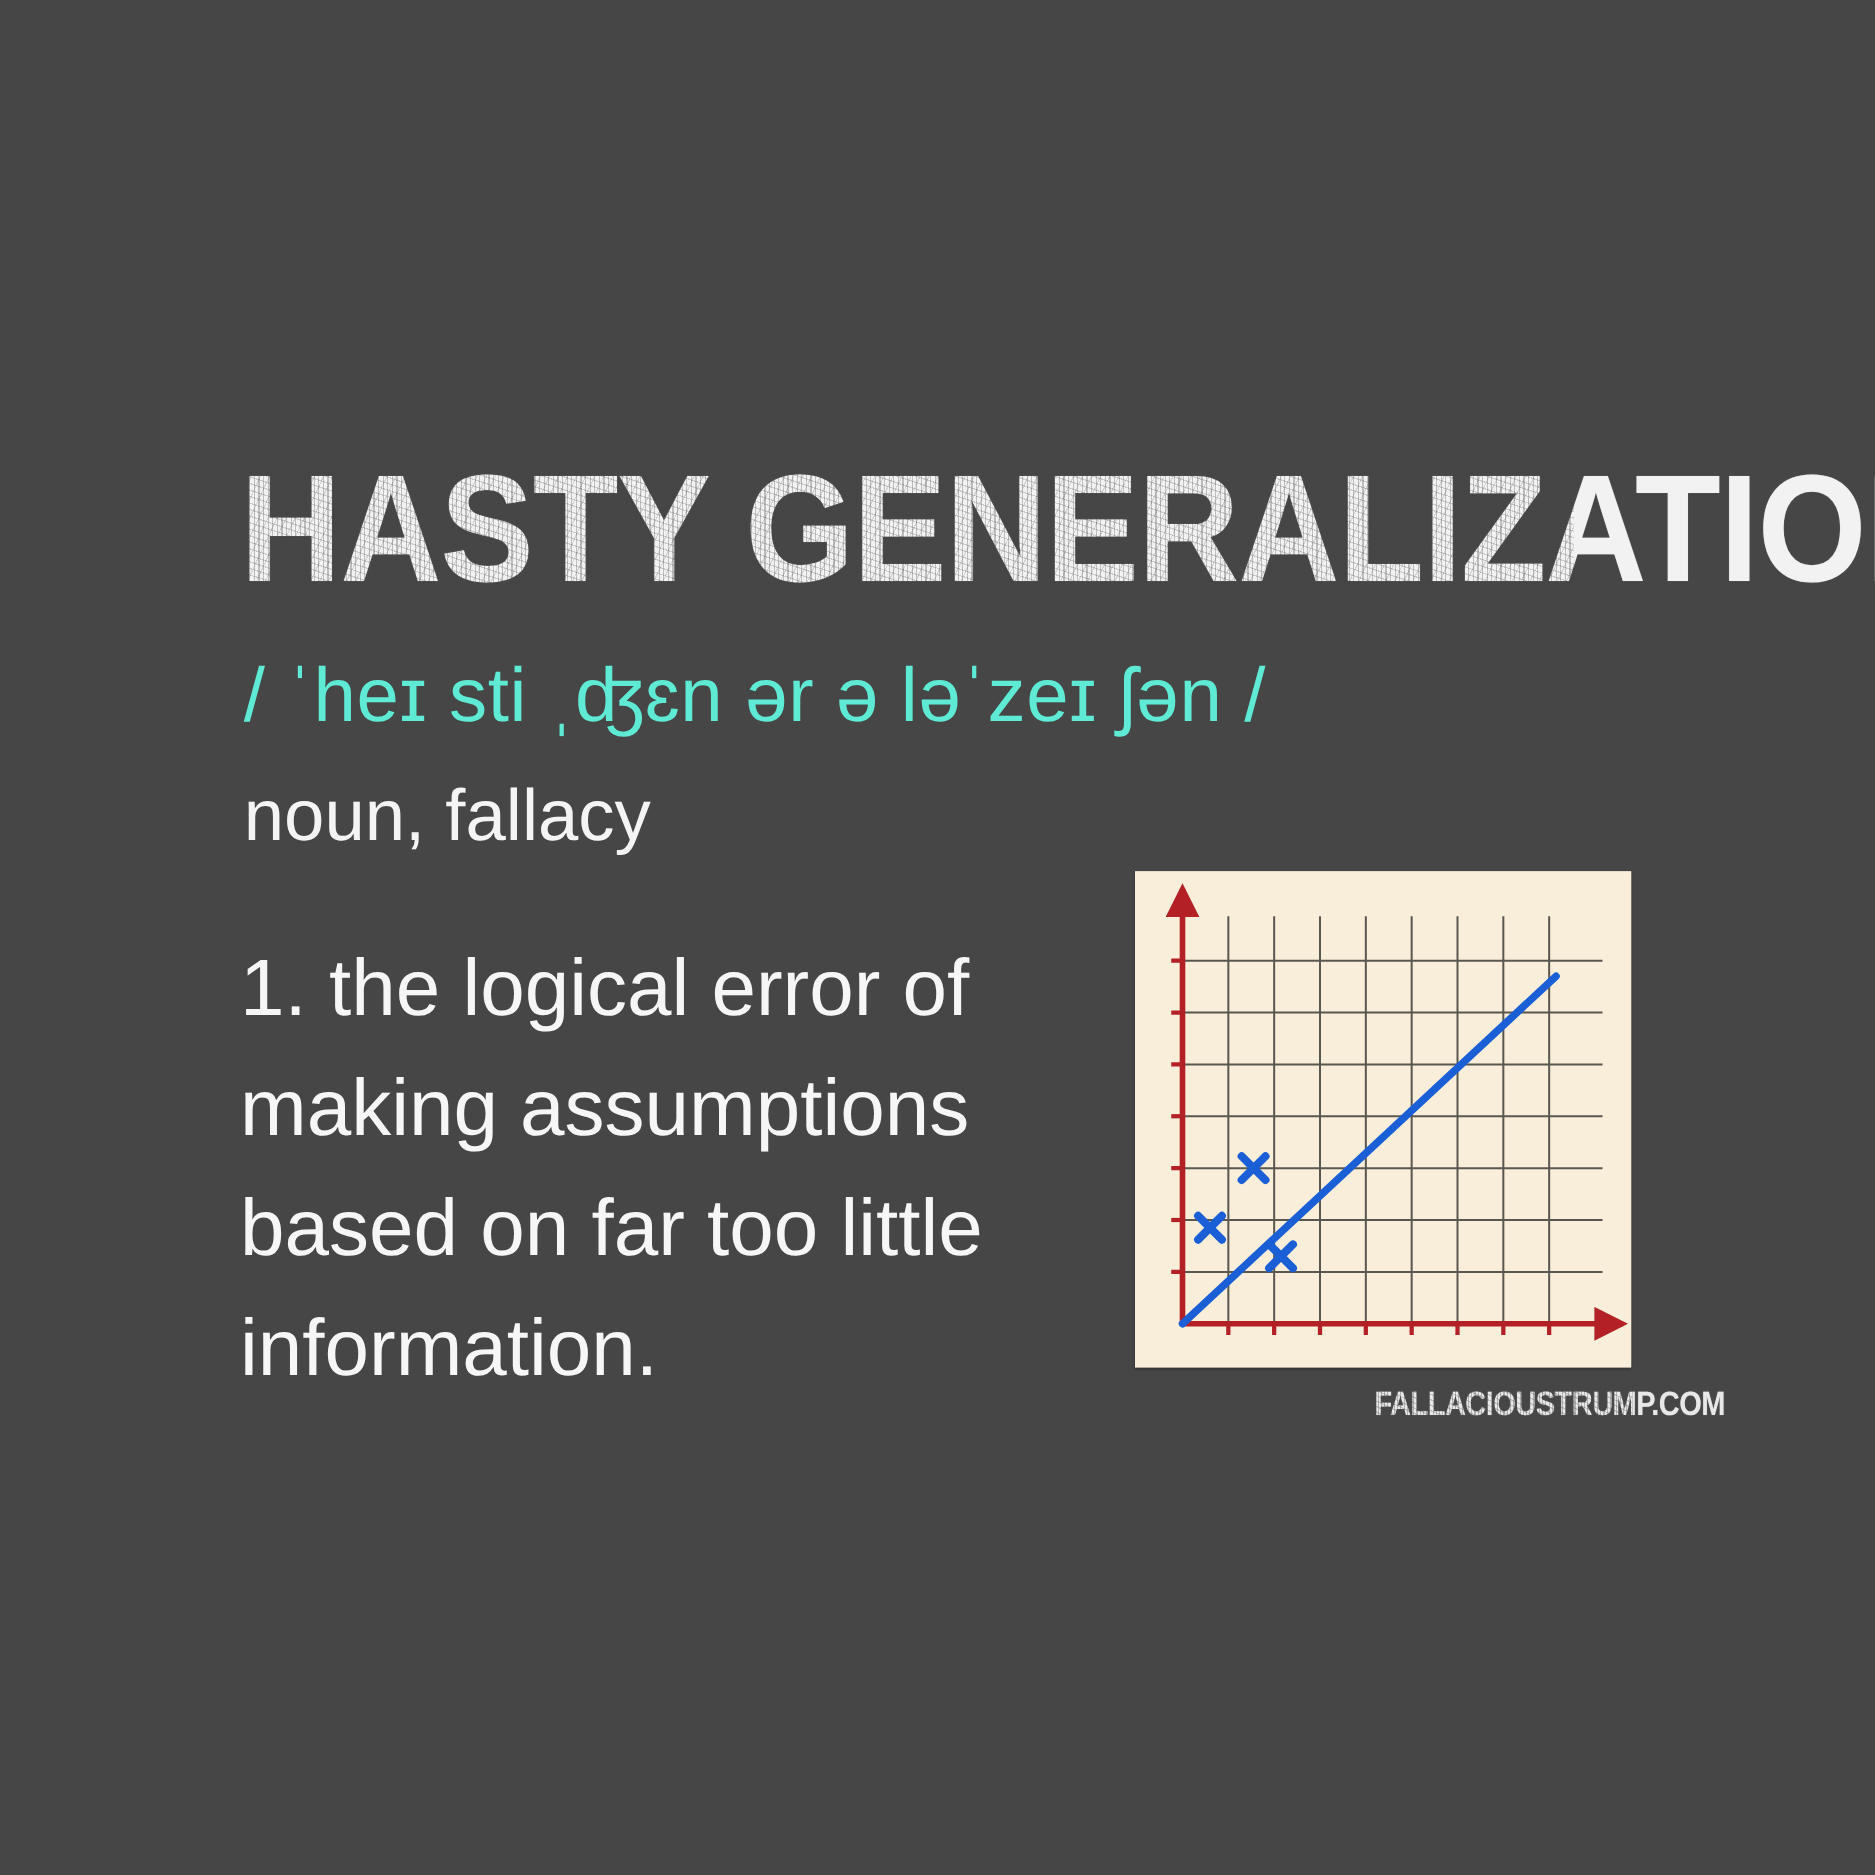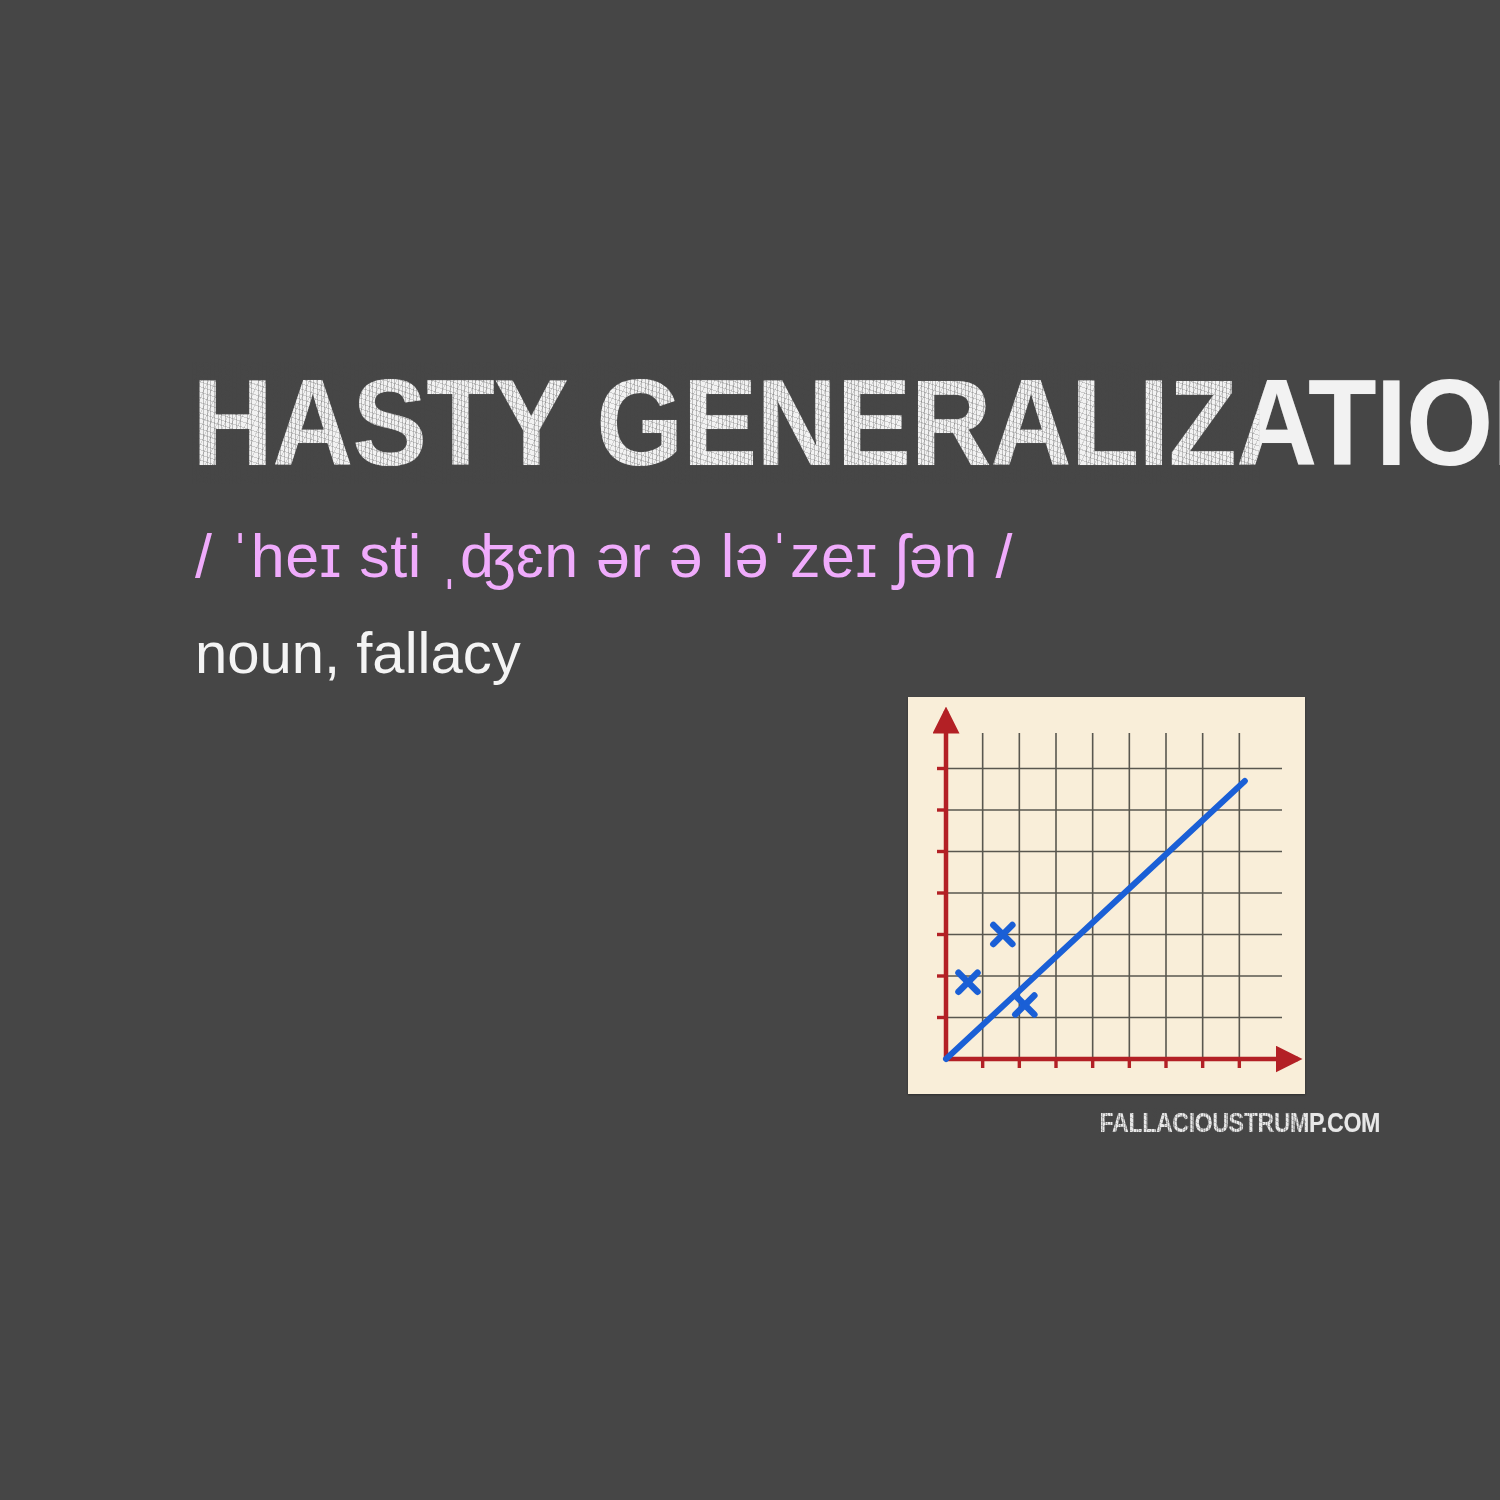--- a/index.html
+++ b/index.html
@@ -43,21 +43,21 @@
       repeating-linear-gradient(90deg, rgba(70,70,70,0.30) 0 1px, rgba(70,70,70,0) 1px 4px),
       repeating-linear-gradient(17deg, rgba(70,70,70,0.22) 0 1px, rgba(70,70,70,0) 1px 5px),
       repeating-linear-gradient(-63deg, rgba(70,70,70,0.18) 0 1px, rgba(70,70,70,0) 1px 7px);
     mix-blend-mode:normal;
   }
 
   
   #pron {
     position:absolute;
     left:195px; top:520px;
-    color:#f0abfc;
+    color:#5eead4;
     font-size:61px;
     line-height:72px;
     font-weight:300;
     white-space:nowrap;
     letter-spacing:0.5px;
   }
 
   
   #pos {
     position:absolute;
@@ -119,20 +119,21 @@
 <body>
 
 <div id="page">
 
   <div id="title">HASTY GENERALIZATION</div>
 
   <div id="pron">/ ˈheɪ sti ˌʤɛn ər ə ləˈzeɪ ʃən /</div>
 
   <div id="pos">noun, fallacy</div>
 
+  <div id="definition">1. the logical error of making assumptions based on far too little information.</div>
 
   <div id="chart-card">
     <svg id="chart-svg" viewBox="0 0 397 397">
       <rect x="0" y="0" width="397" height="397" fill="#f9eed9"></rect>
       <g id="gridlines">
           <line x1="74.66666666666666" y1="36" x2="74.66666666666666" y2="362" stroke="#59574f" stroke-width="1.6"></line>
           <line x1="111.33333333333333" y1="36" x2="111.33333333333333" y2="362" stroke="#59574f" stroke-width="1.6"></line>
           <line x1="148" y1="36" x2="148" y2="362" stroke="#59574f" stroke-width="1.6"></line>
           <line x1="184.66666666666666" y1="36" x2="184.66666666666666" y2="362" stroke="#59574f" stroke-width="1.6"></line>
           <line x1="221.33333333333334" y1="36" x2="221.33333333333334" y2="362" stroke="#59574f" stroke-width="1.6"></line>

